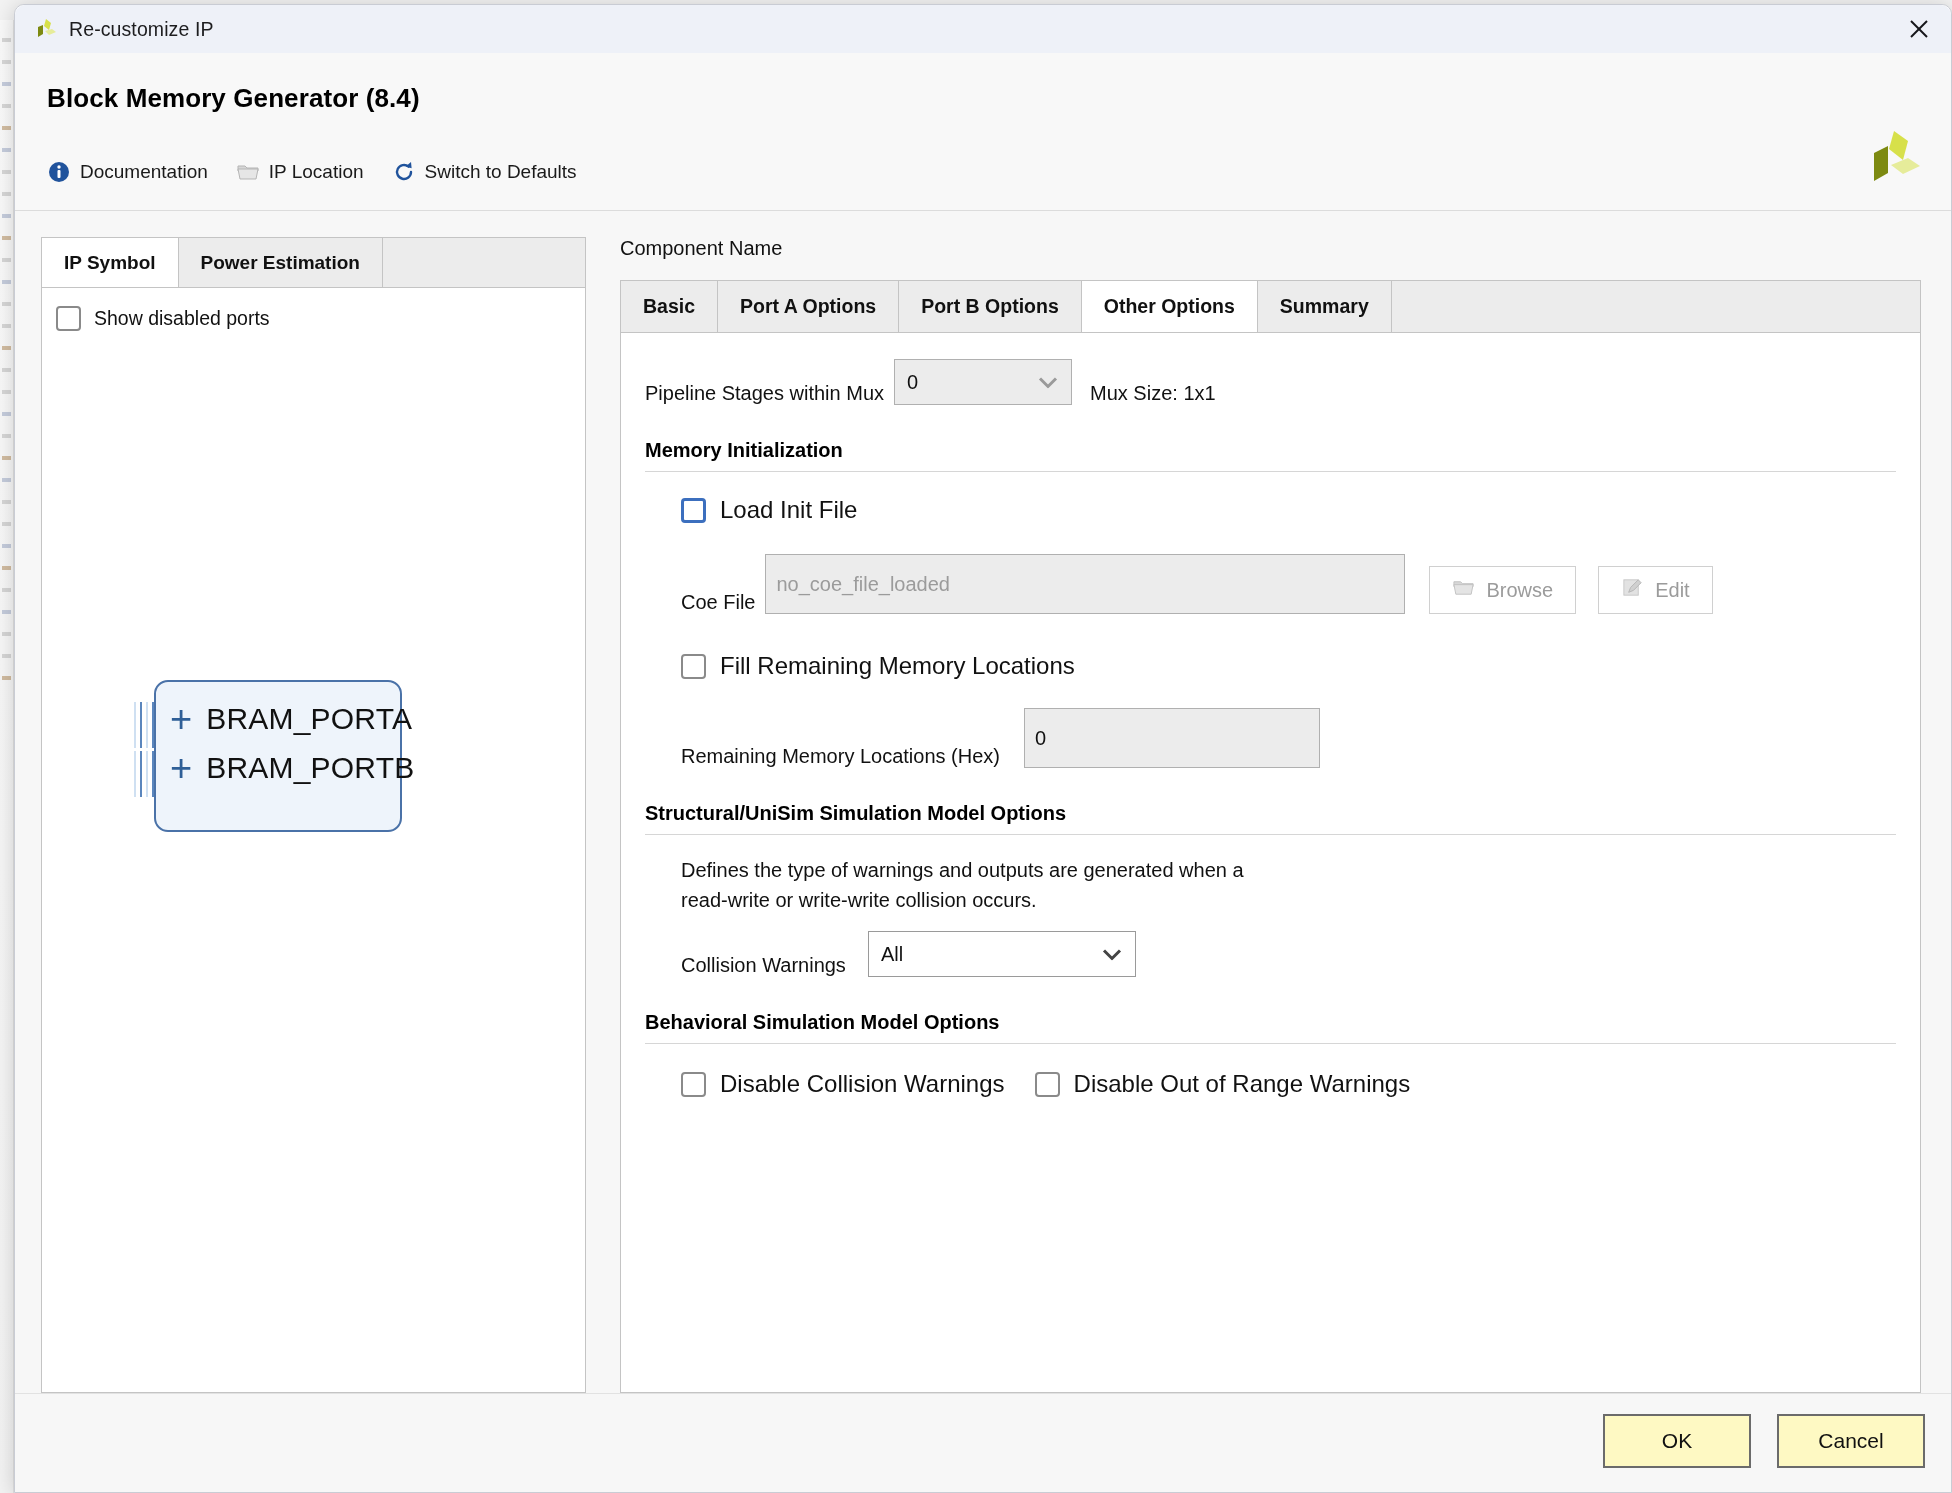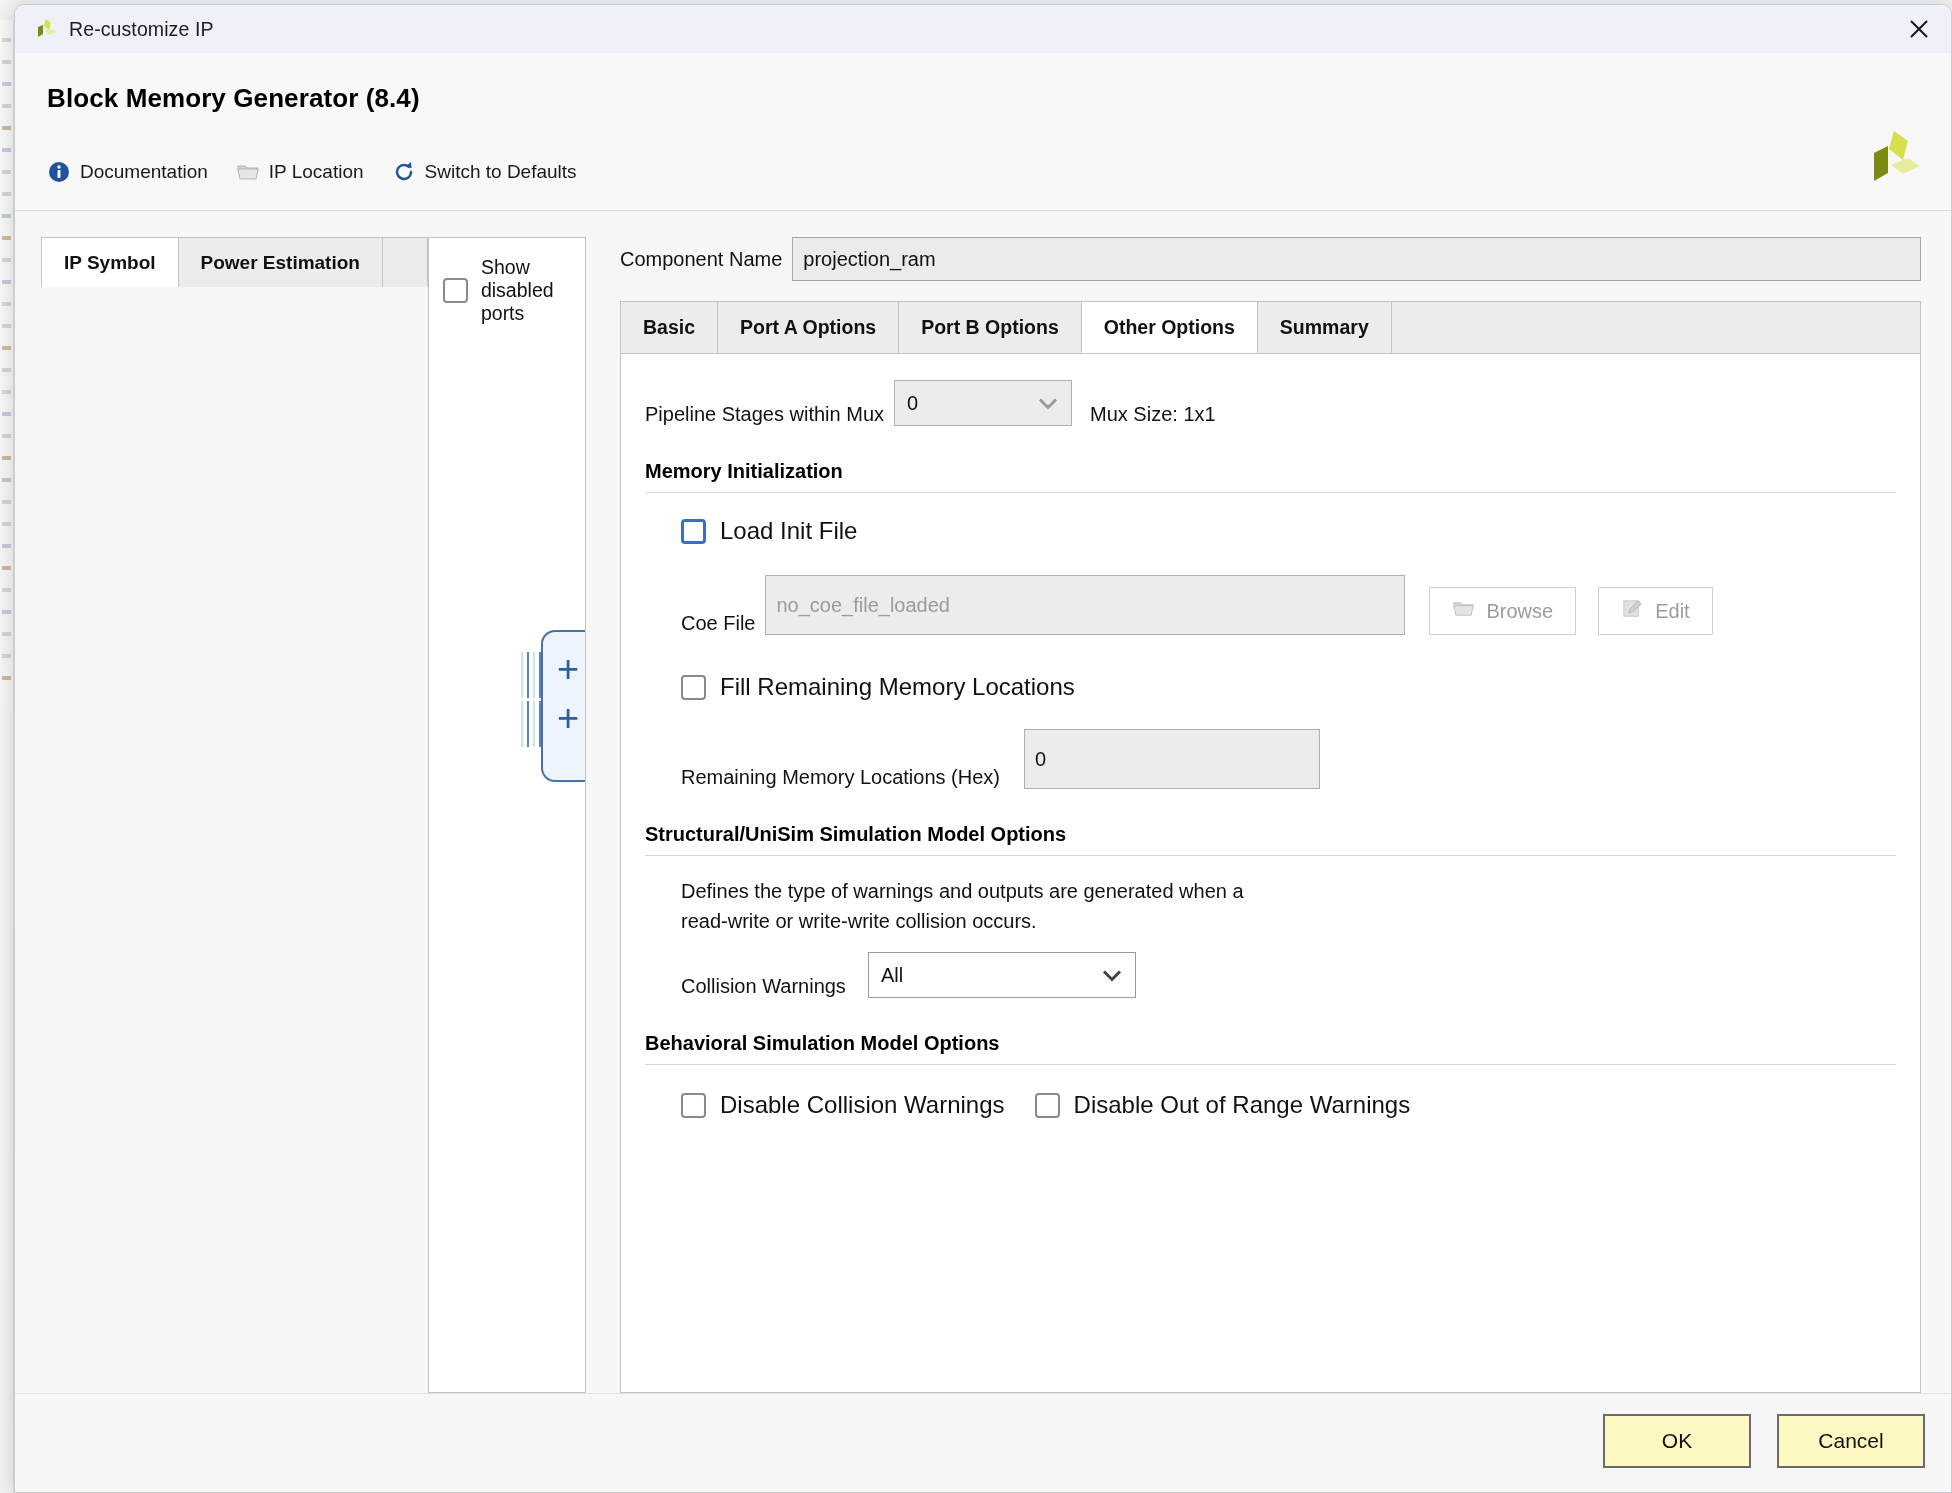--- a/index.html
+++ b/index.html
@@ -105,21 +105,21 @@
     background: #f7f7f7;
     display: flex;
     padding: 26px 26px 0 26px;
     gap: 34px;
     min-height: 0;
   }
 
   
   .left-panel {
     width: 545px; flex: 0 0 545px;
-    display: flex; flex-direction: row;
+    display: flex; flex-direction: column;
     min-height: 0;
     border-radius: 9px;
   }
   .tabstrip {
     display: flex; align-items: stretch;
     background: #ececec;
     border: 1px solid #c4c4c4;
     border-bottom: none;
     height: 50px; flex: 0 0 50px;
   }
@@ -430,21 +430,20 @@
             <span class="bram-label">BRAM_PORTB</span>
           </div>
         </div>
       </div>
     </div>
 
     <div class="right-panel">
 
       <div class="comp-row">
         <span class="comp-label">Component Name</span>
-        <span class="comp-input">projection_ram</span>
       </div>
 
       <div class="maintabs">
         <div class="mtab">
           <span>Basic</span>
         </div>
         <div class="mtab">
           <span>Port A Options</span>
         </div>
         <div class="mtab">

